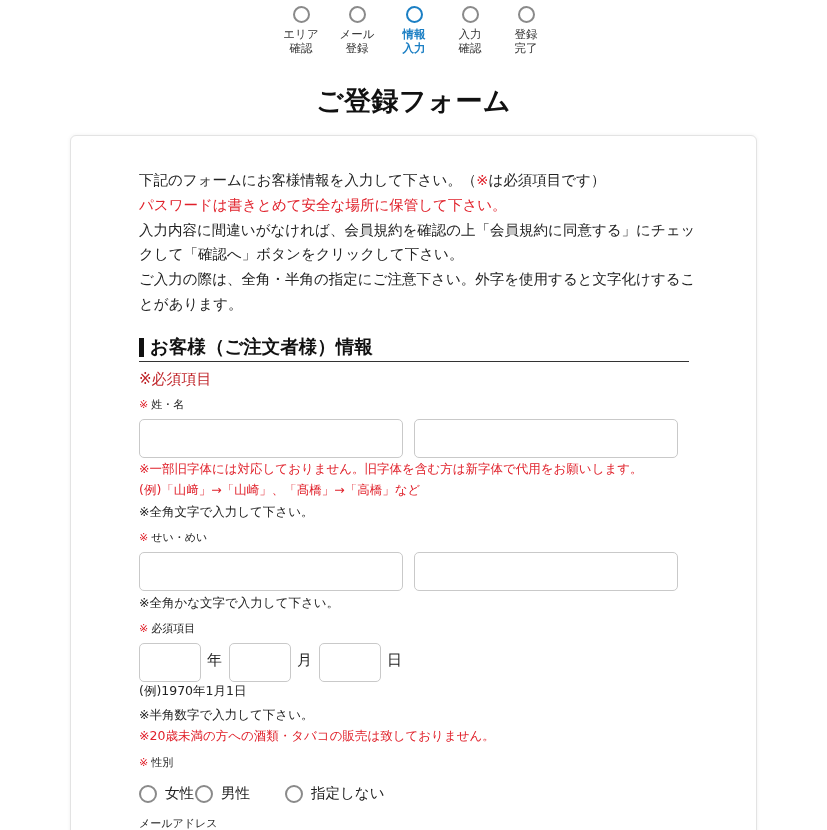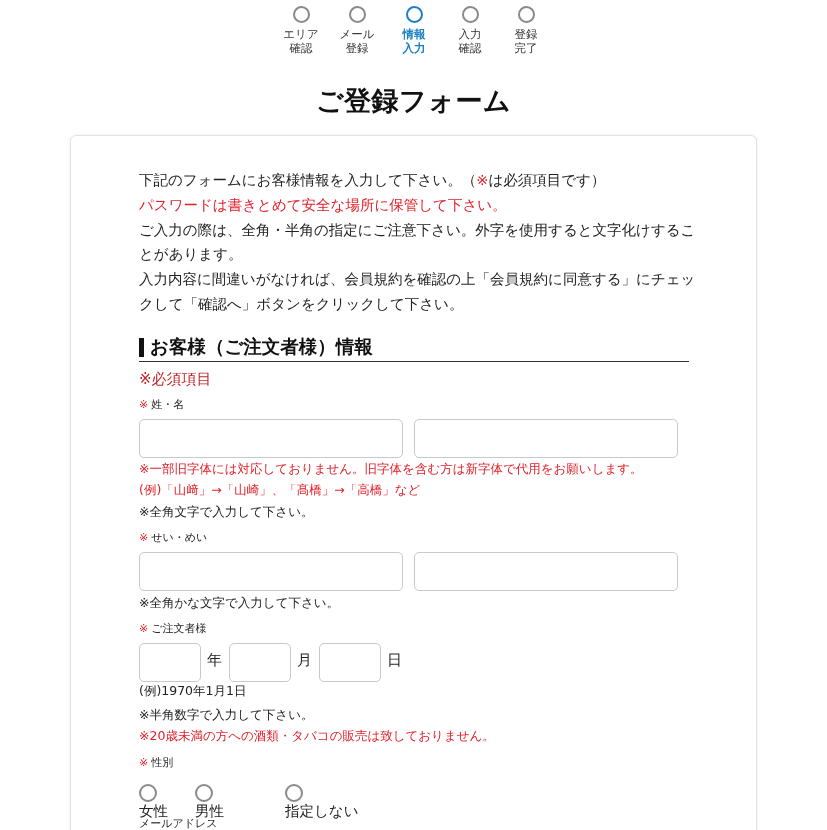--- a/index.html
+++ b/index.html
@@ -31,21 +31,21 @@
 
   .inp { position: absolute; height: 39px; border: 1px solid #c9c9c9; border-radius: 5px; background: #fff; font-size: 14px; padding: 0 8px; font-family: "DejaVu Sans", sans-serif; }
 
   .note { position: absolute; left: 139px; font-size: 12.5px; color: #222; white-space: nowrap; }
   .note.red { color: #e0202a; }
   .note.bold-red { color: #e0202a; font-weight: normal; }
 
   .unit { position: absolute; font-size: 15px; color: #222; }
 
   .radio-row { position: absolute; left: 139px; top: 784px; height: 22px; }
-  .radio { position: absolute; top: 0; display: flex; align-items: flex-start; white-space: nowrap; cursor: pointer; flex-direction: column; }
+  .radio { position: absolute; top: 0; display: flex; align-items: flex-end; white-space: nowrap; cursor: pointer; }
   .radio .dot { width: 18px; height: 18px; border: 2px solid #8a8a8a; border-radius: 50%; background: #fff; margin-right: 8px; }
   .radio .rlabel { font-size: 14.5px; color: #222; }
 </style>
 </head>
 <body>
 
 <div class="steps">
   <div class="step" style="left:271px">
     <div class="circle"></div>
     <div class="label">エリア
@@ -73,22 +73,22 @@
   </div>
 </div>
 
 <h1 class="page-title">ご登録フォーム</h1>
 
 <div class="card"></div>
 
 <div class="intro">
   <div><span>下記のフォームにお客様情報を入力して下さい。（</span><span class="red">※</span><span>は必須項目です）</span></div>
   <div class="red">パスワードは書きとめて安全な場所に保管して下さい。</div>
+  <div>入力内容に間違いがなければ、会員規約を確認の上「会員規約に同意する」にチェックして「確認へ」ボタンをクリックして下さい。</div>
   <div>ご入力の際は、全角・半角の指定にご注意下さい。外字を使用すると文字化けすることがあります。</div>
-  <div>入力内容に間違いがなければ、会員規約を確認の上「会員規約に同意する」にチェックして「確認へ」ボタンをクリックして下さい。</div>
 </div>
 
 <div class="section-head">
   <div class="bar"></div>
   <div class="title">お客様（ご注文者様）情報</div>
 </div>
 <div class="req-note">※必須項目</div>
 
 <div class="field-label" style="top:397px">
   <span class="mark">※</span><span>姓・名</span>
@@ -100,21 +100,21 @@
 <div class="note" style="top:504px">※全角文字で入力して下さい。</div>
 
 <div class="field-label" style="top:530px">
   <span class="mark">※</span><span>せい・めい</span>
 </div>
 <input class="inp" type="text" style="left: 139px; top: 552px; width: 264px;" value="">
 <input class="inp" type="text" style="left: 414px; top: 552px; width: 264px;" value="">
 <div class="note" style="top:595px">※全角かな文字で入力して下さい。</div>
 
 <div class="field-label" style="top:621px">
-  <span class="mark">※</span><span>ご注文者様</span>
+  <span class="mark">※</span><span>必須項目</span>
 </div>
 <input class="inp" type="text" style="left: 139px; top: 643px; width: 62px;" value="">
 <span class="unit" style="left:207px; top:651px">年</span>
 <input class="inp" type="text" style="left: 229px; top: 643px; width: 62px;" value="">
 <span class="unit" style="left:297px; top:651px">月</span>
 <input class="inp" type="text" style="left: 319px; top: 643px; width: 62px;" value="">
 <span class="unit" style="left:387px; top:651px">日</span>
 <div class="note" style="top:683px">(例)1970年1月1日</div>
 <div class="note" style="top:707px">※半角数字で入力して下さい。</div>
 <div class="note bold-red" style="top:728px">※20歳未満の方への酒類・タバコの販売は致しておりません。</div>

